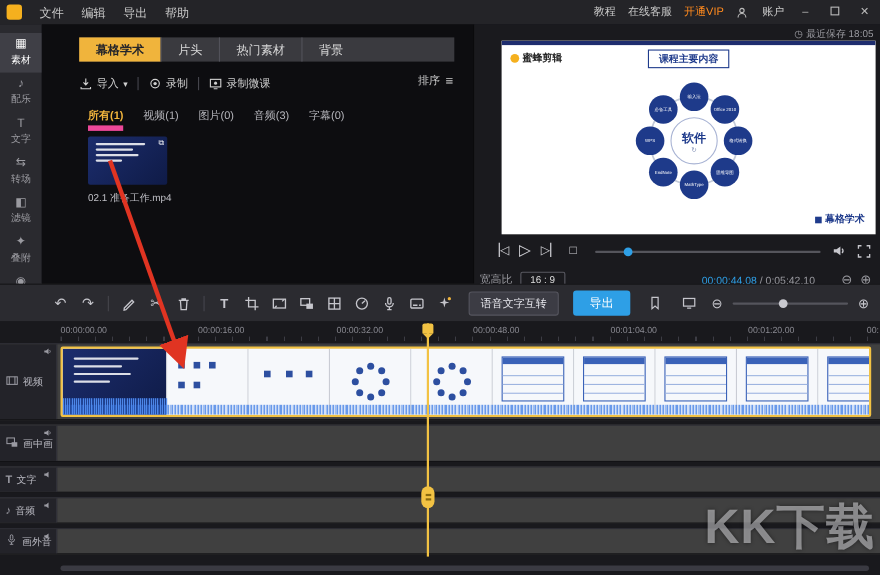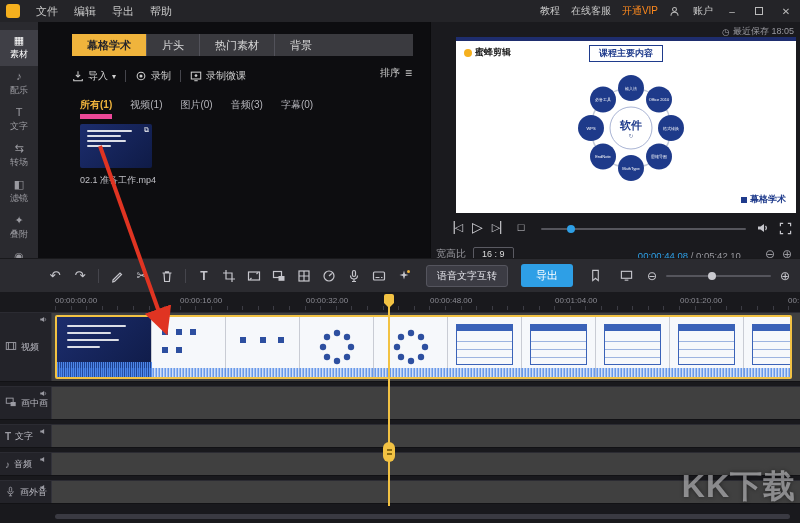--- a/index.html
+++ b/index.html
@@ -104,21 +104,21 @@
 
   .playhead { position:absolute; left:388px; top:2px; height:212px; width:2px; background:#f2c243; z-index:9; }
   .ph-top { position:absolute; top:0; left:-4px; width:10px; height:9px; background:#f2c243; border-radius:2px 2px 0 0; }
   .ph-top::after { content:""; position:absolute; top:9px; left:0; border-left:5px solid transparent; border-right:5px solid transparent; border-top:5px solid #f2c243; }
   .ph-handle { position:absolute; top:148px; left:-5px; width:12px; height:20px; background:#f2c243; border-radius:6px; }
   .ph-handle::after { content:""; position:absolute; left:3.5px; top:7px; width:5px; height:1.5px; background:#8a6a10; box-shadow:0 4px 0 #8a6a10; }
 
   .h-scroll { position:absolute; left:55px; right:10px; bottom:4px; height:5px; background:#3a3a42; border-radius:2.5px; }
 
   .annotation { position:absolute; inset:0; pointer-events:none; z-index:40; }
-  .watermark { position:absolute; right:4px; bottom:14px; font-size:32px; font-weight:bold; letter-spacing:1px;
+  .watermark { position:absolute; right:4px; bottom:14px; font-size:44px; font-weight:bold; letter-spacing:1px;
     color:rgba(235,235,240,.5); z-index:45; text-shadow:0 0 4px rgba(0,0,0,.45); pointer-events:none;text-align:right; }
 </style>
 </head>
 <body>
 
 <div class="app">
 
   <div class="menubar">
     <div class="logo"></div>
     <span class="menu-item">文件</span>

